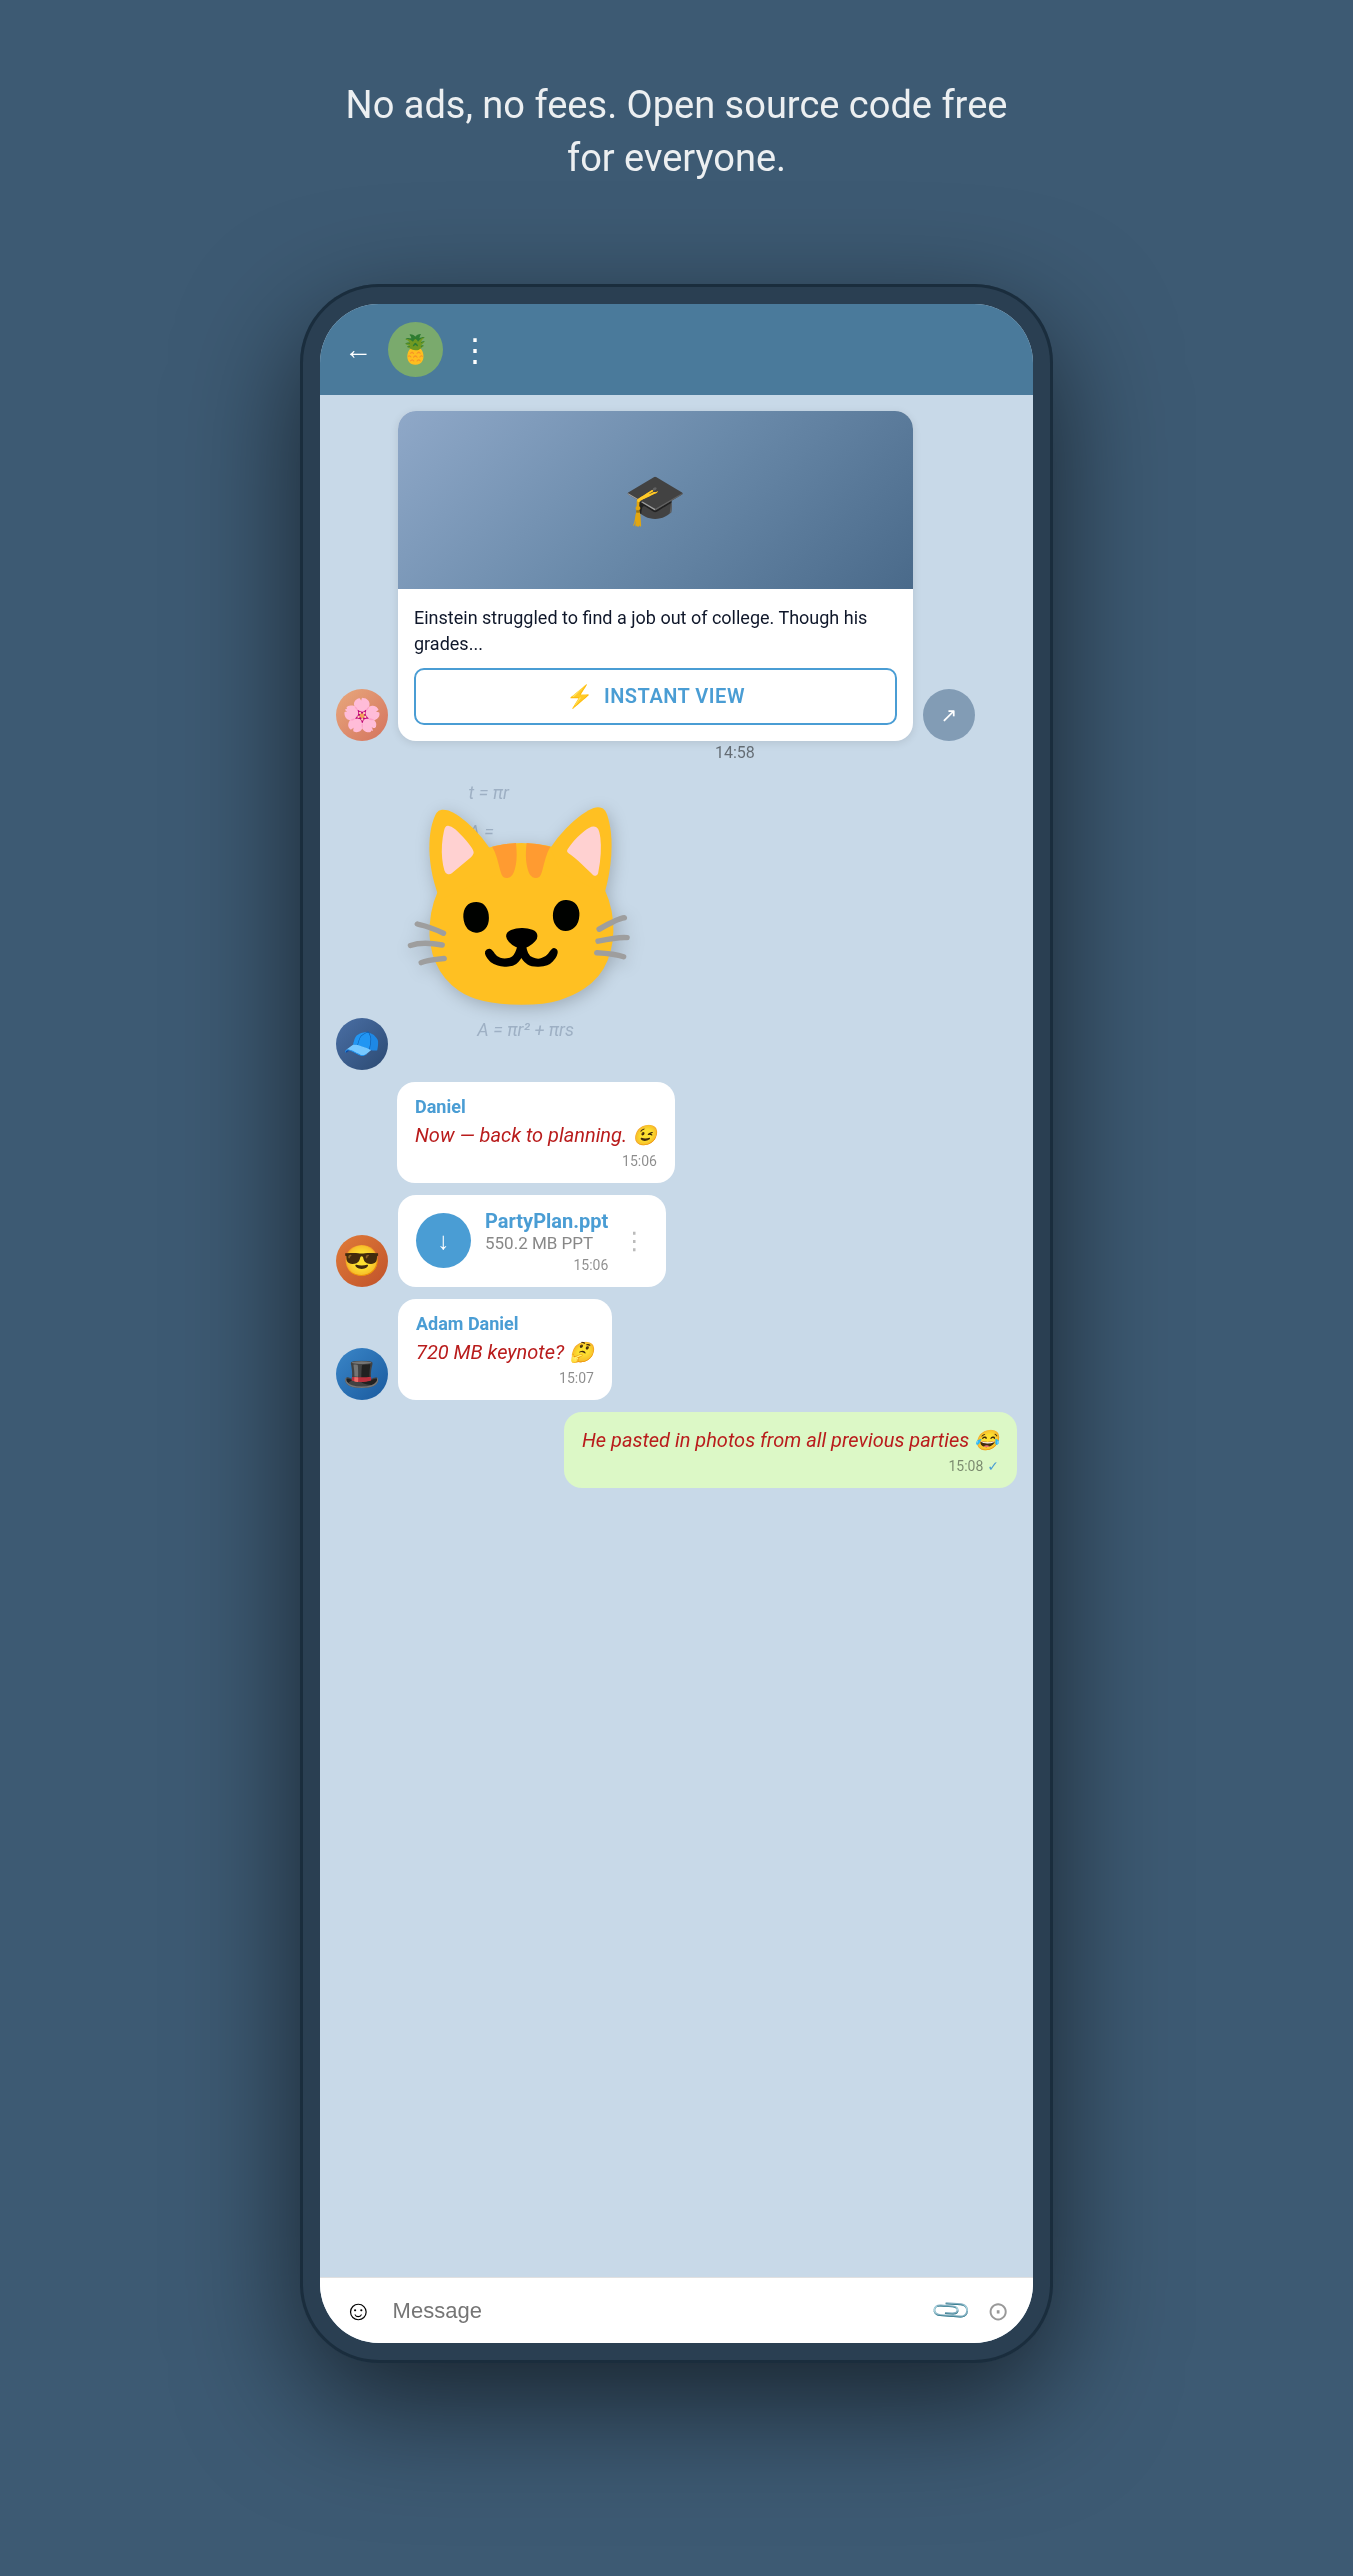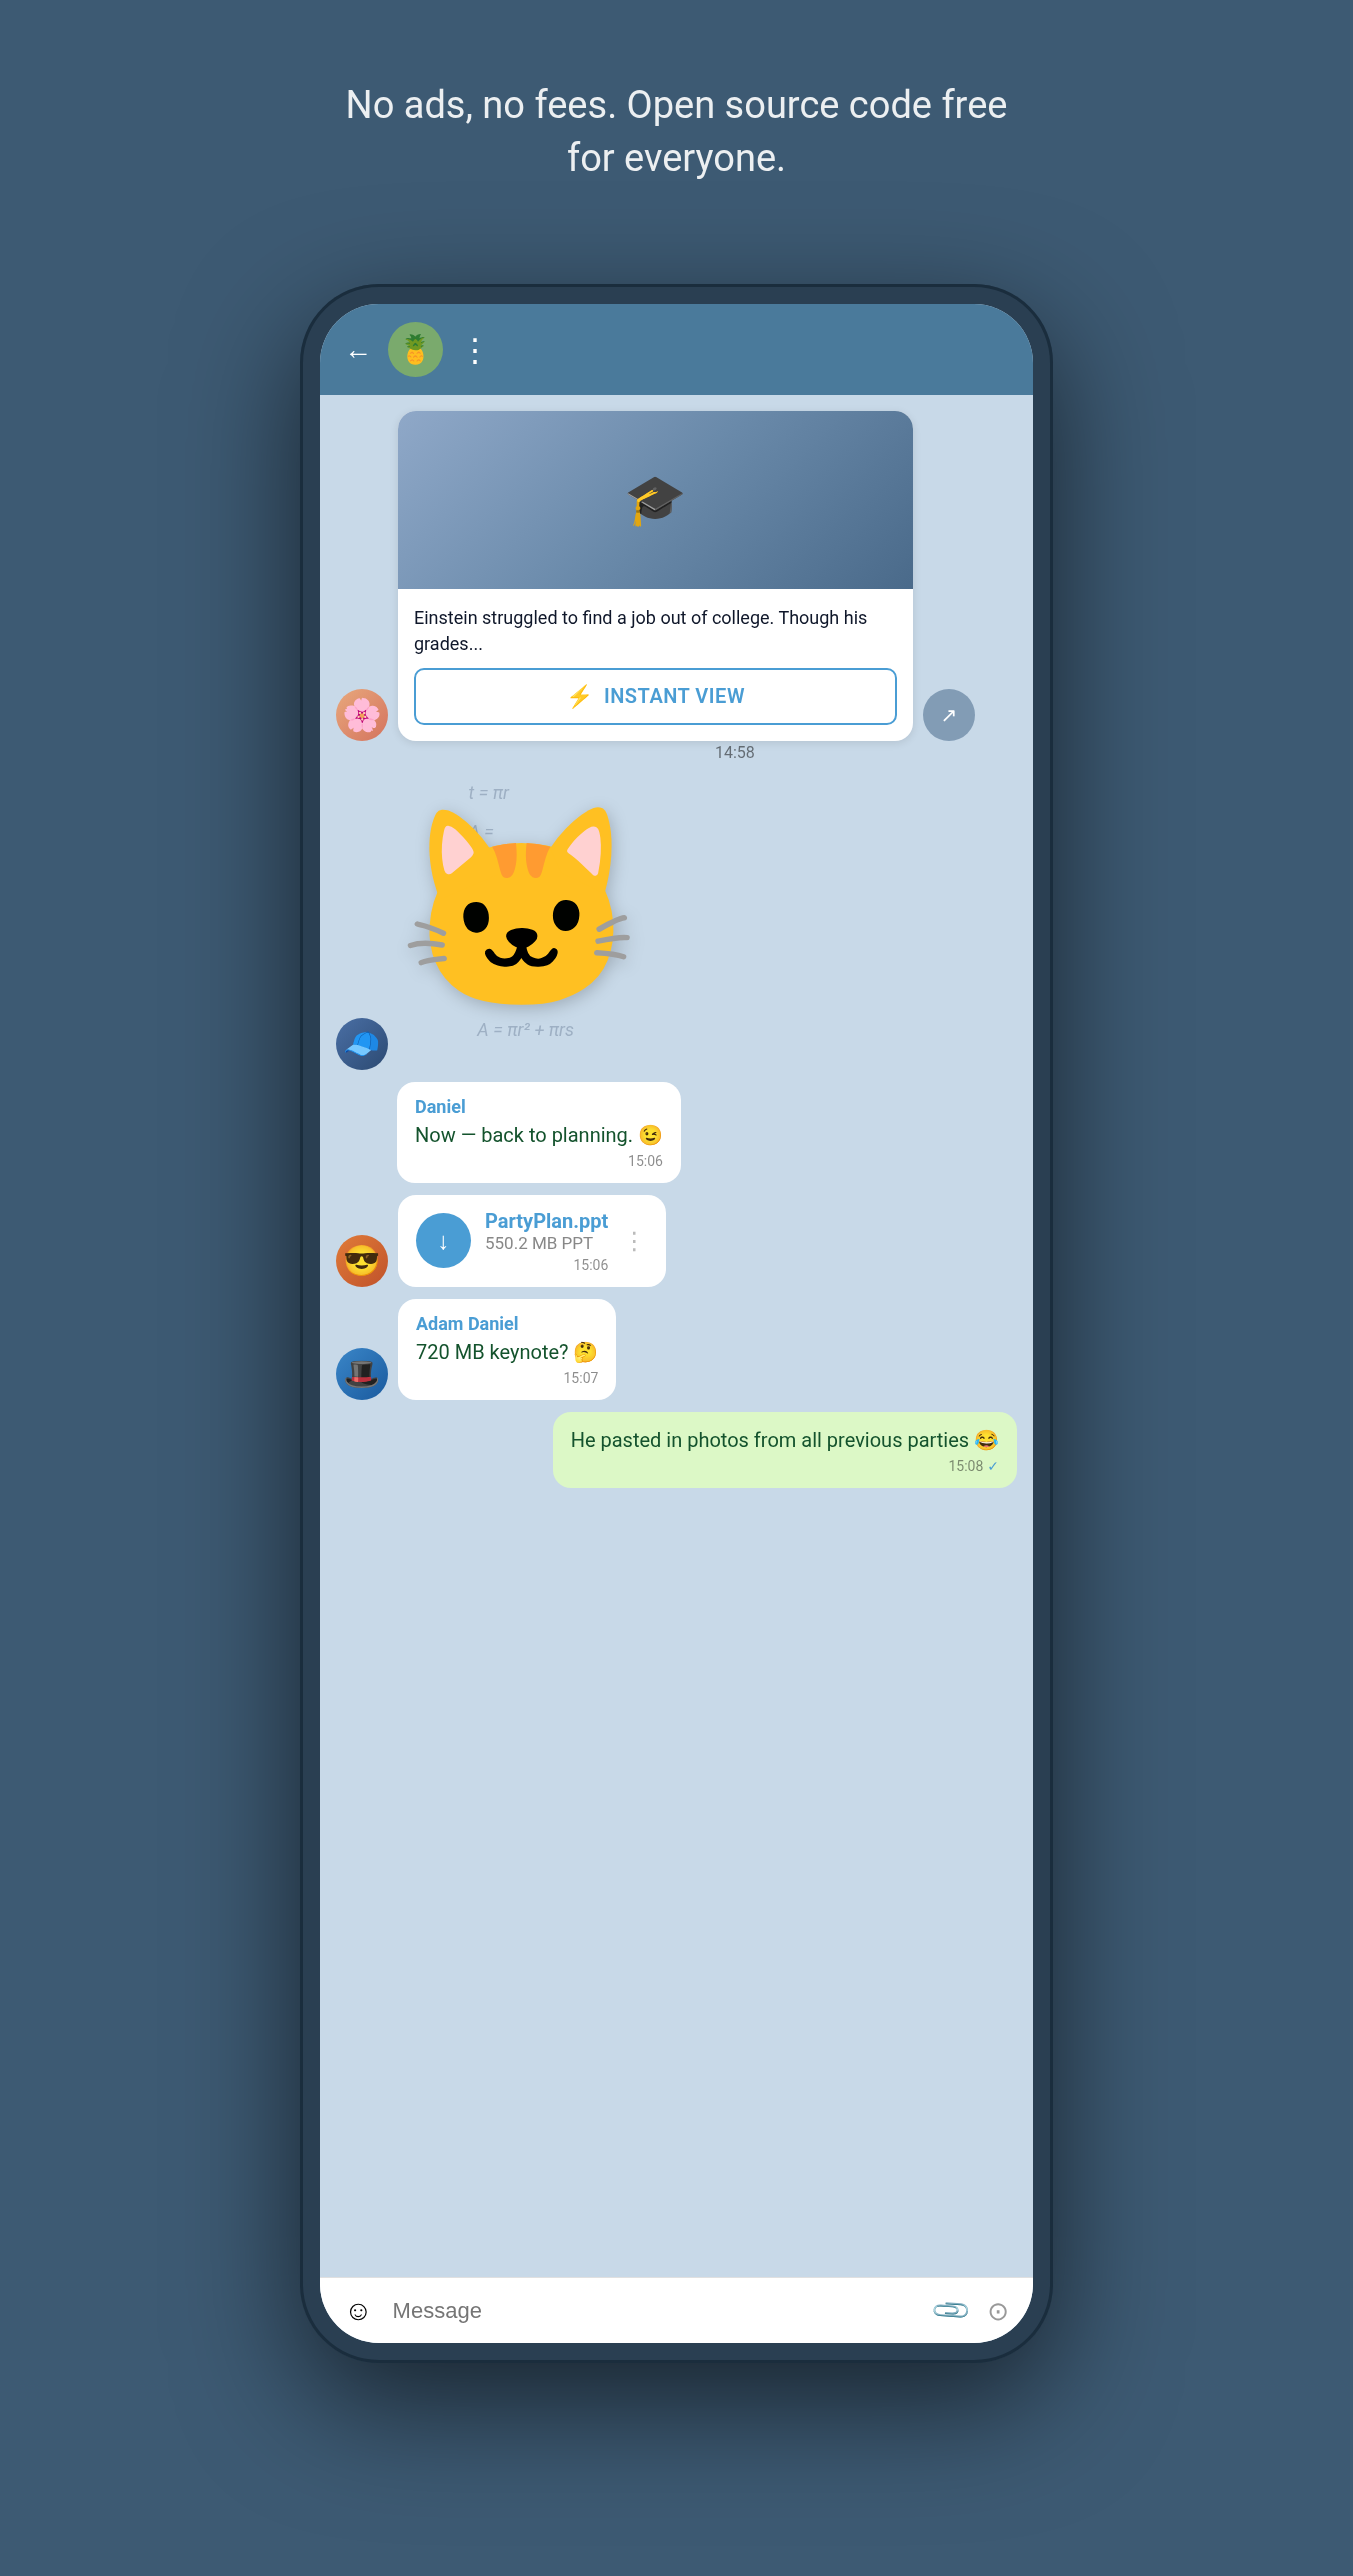--- a/index.html
+++ b/index.html
@@ -261,22 +261,23 @@
     
     .sender-name {
       font-size: 18px;
       font-weight: 700;
       color: #4a9dd4;
       margin-bottom: 4px;
     }
 
     .msg-text {
       font-size: 20px;
-      color: #14532d;
+      color: #b91c1c;
       line-height: 1.4;
+      font-style: italic;
     }
 
     .msg-time {
       font-size: 14px;
       color: rgba(0,0,0,0.45);
       text-align: right;
       margin-top: 4px;
       display: flex;
       align-items: center;
       justify-content: flex-end;

